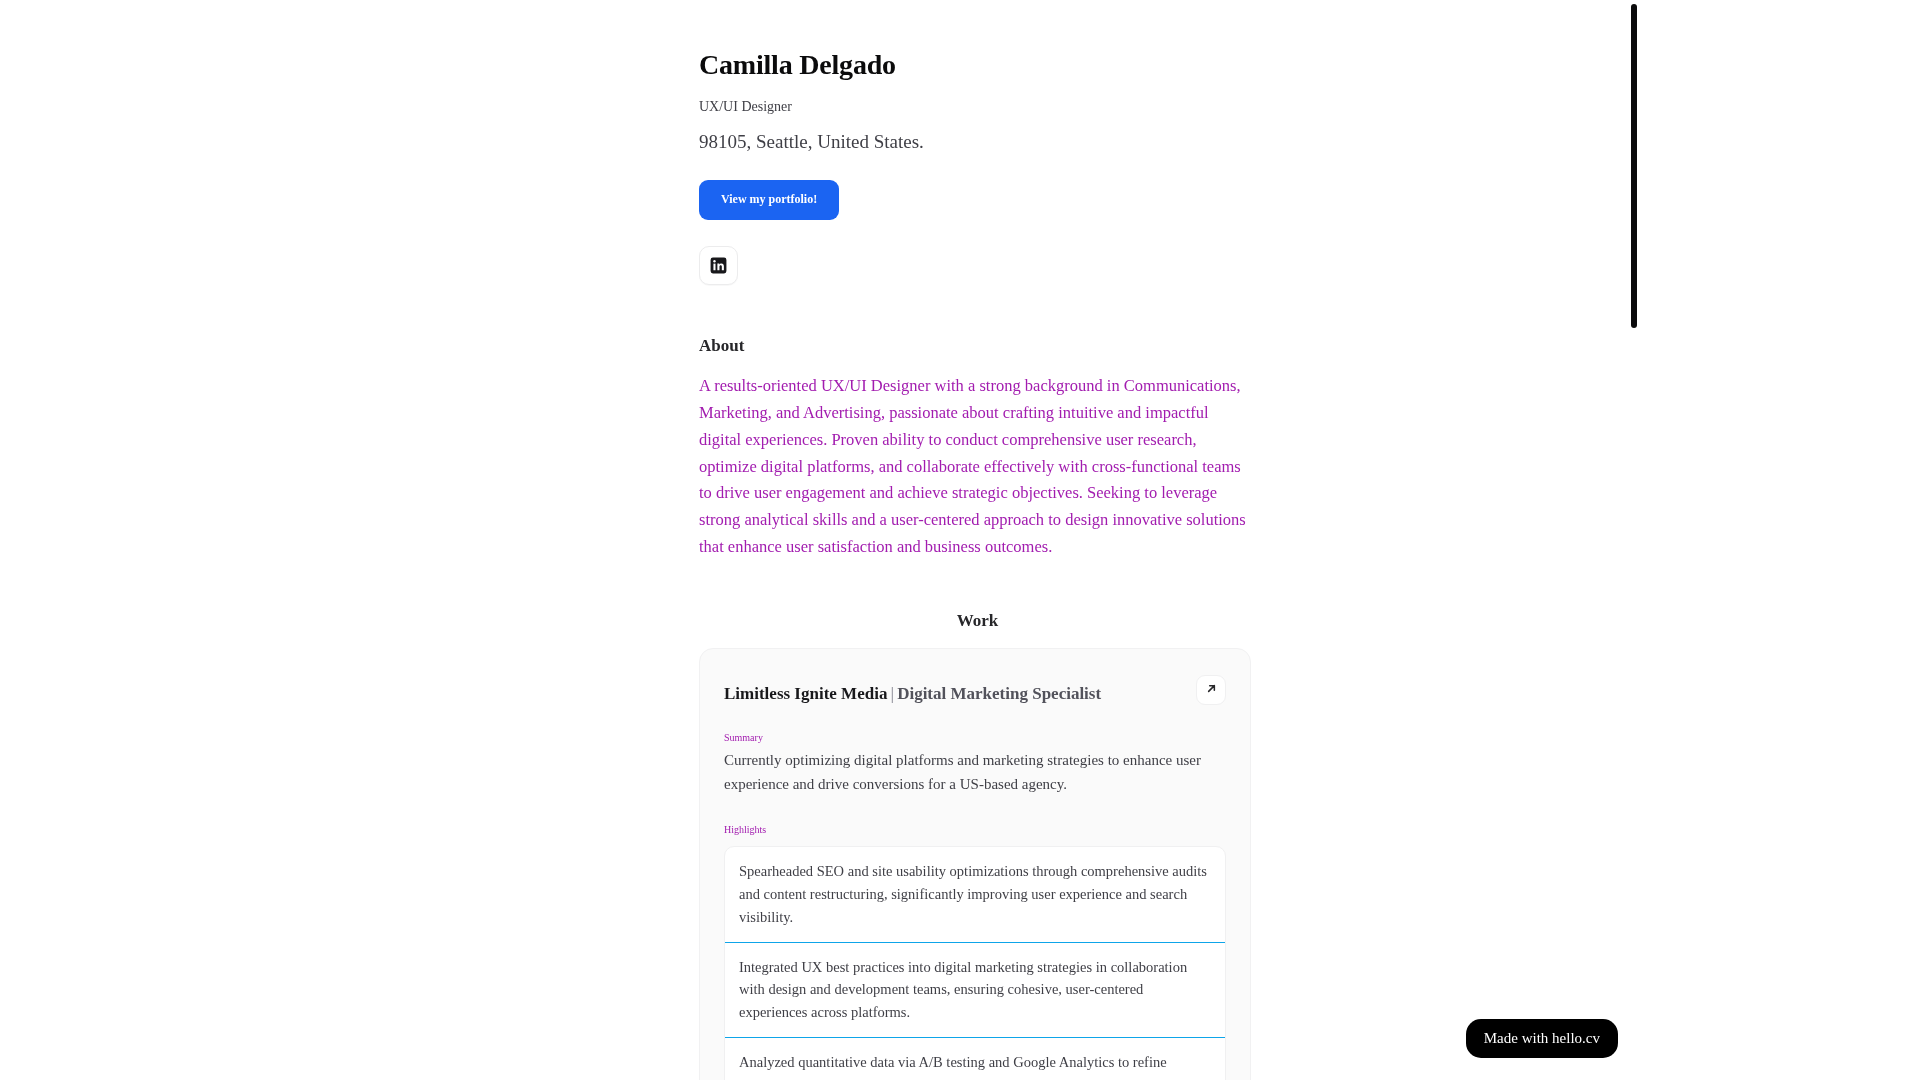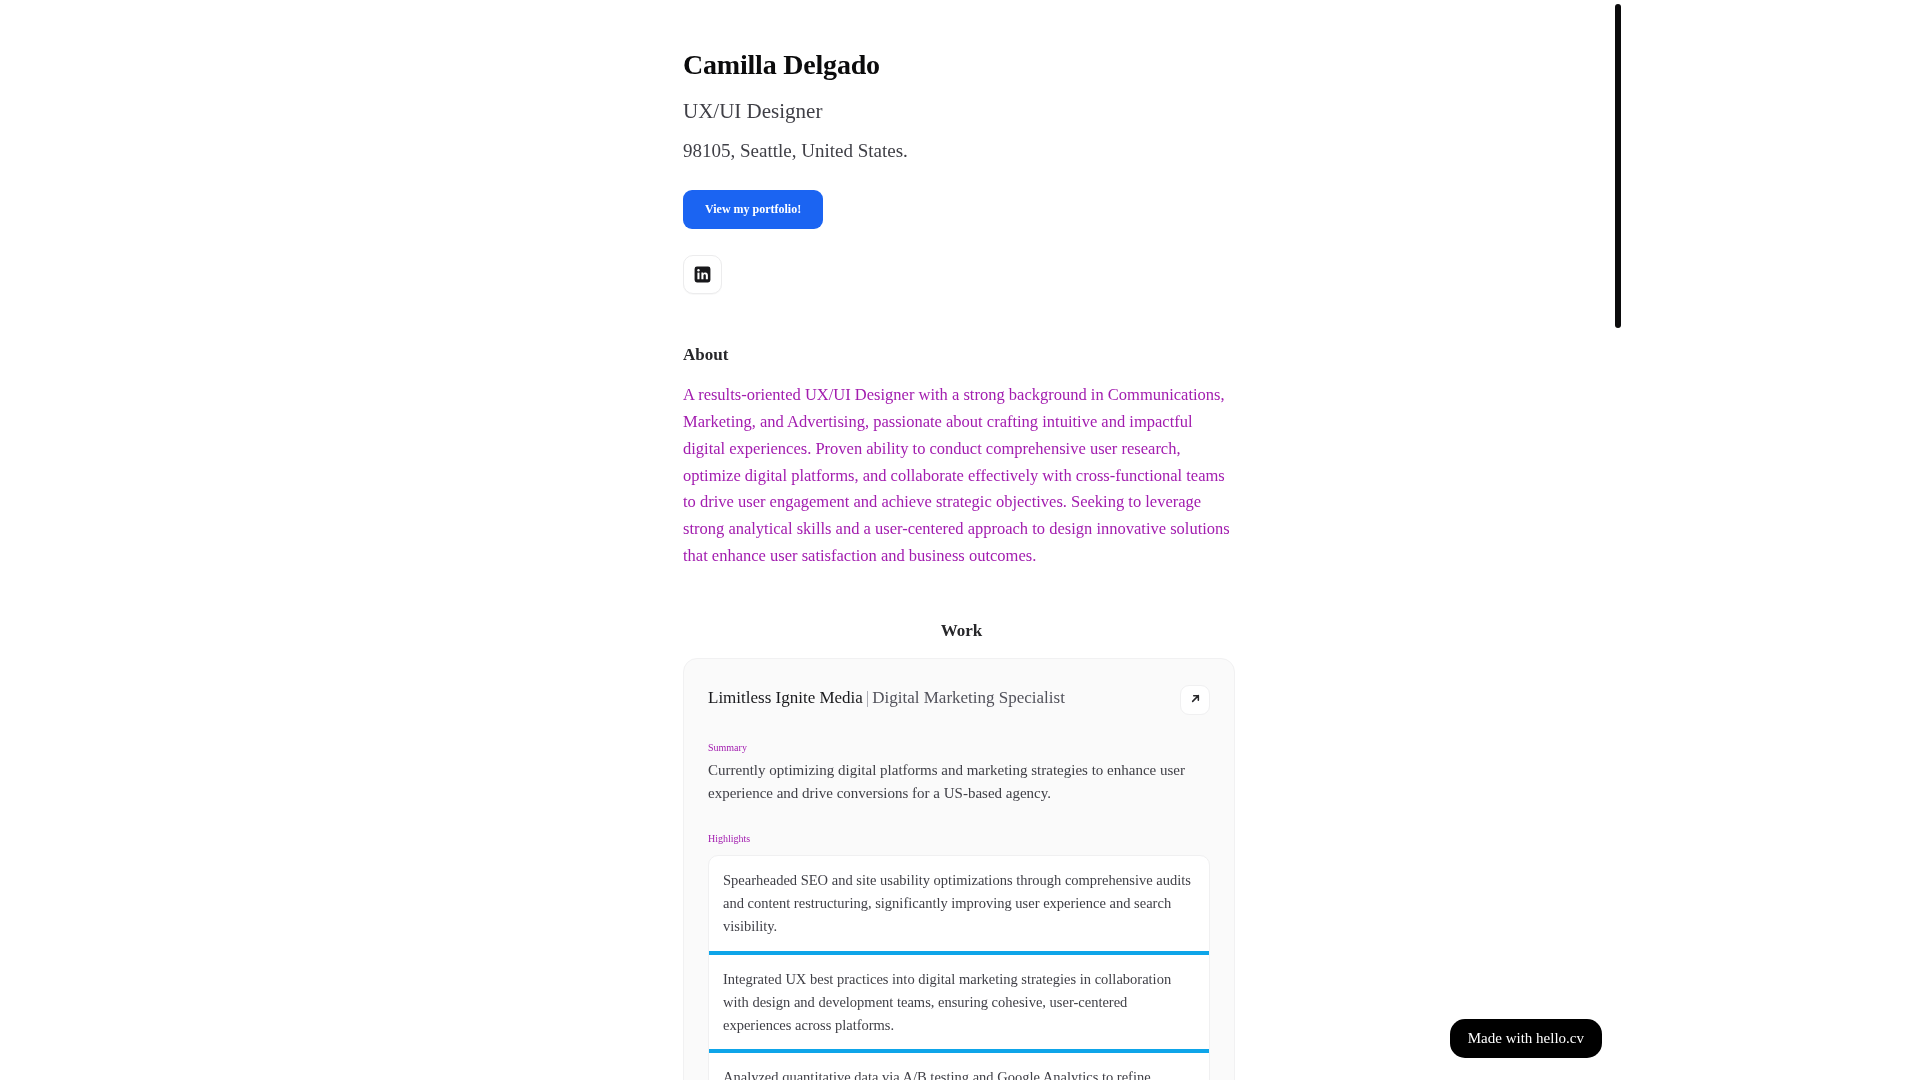--- a/index.html
+++ b/index.html
@@ -11,20 +11,21 @@
     overflow:hidden;
     position:relative;
   }
 
   
   .viewport {
     width:1624px;
     height:1080px;
     position:relative;
     overflow:hidden;
+    margin-left:16px;
   }
 
   .page {
     width:1920px;
     padding-top:48px;
     padding-bottom:40px;
   }
 
   .column {
     width:552px;
@@ -34,21 +35,21 @@
   
   .name {
     font-size:28px;
     font-weight:700;
     letter-spacing:-0.2px;
     color:#0b0b0c;
     line-height:1.2;
   }
   .role {
     margin-top:16px;
-    font-size:21px;
+    font-size:14px;
     color:#3f3f46;
     line-height:1.3;
   }
   .location {
     margin-top:14px;
     font-size:19px;
     color:#3f3f46;
     line-height:1.3;
   }
 
@@ -106,23 +107,24 @@
 
   .card {
     background:#fafafa;
     border:1px solid #f1f1f2;
     border-radius:14px;
     padding:26px 24px 24px 24px;
     position:relative;
   }
   .card-head {
     display:flex;
-    align-items:flex-start;
+    align-items:flex-end;
     justify-content:space-between;
     gap:8px;
+    font-weight:bold;
   }
   .card-title {
     font-size:17px;
     color:#18181b;
     line-height:1.35;
     padding-top:2px;
   }
   .card-title .sep { color:#a1a1aa; padding:0 3px; }
   .card-title .sub { color:#52525b; }
 
@@ -154,21 +156,21 @@
     background:#ffffff;
     border:1px solid #f0f0f1;
     border-radius:10px;
     overflow:hidden;
   }
   .highlight-item {
     font-size:14.5px;
     color:#3f3f46;
     line-height:1.58;
     padding:13px 14px;
-    border-top:4px solid #0ea5e9;
+    border-top:1px solid #0ea5e9;
   }
   .highlight-item:first-child { border-top:none; }
 
   
   .made-badge {
     position:absolute;
     right:22px;
     bottom:22px;
     background:#000000;
     color:#ffffff;

